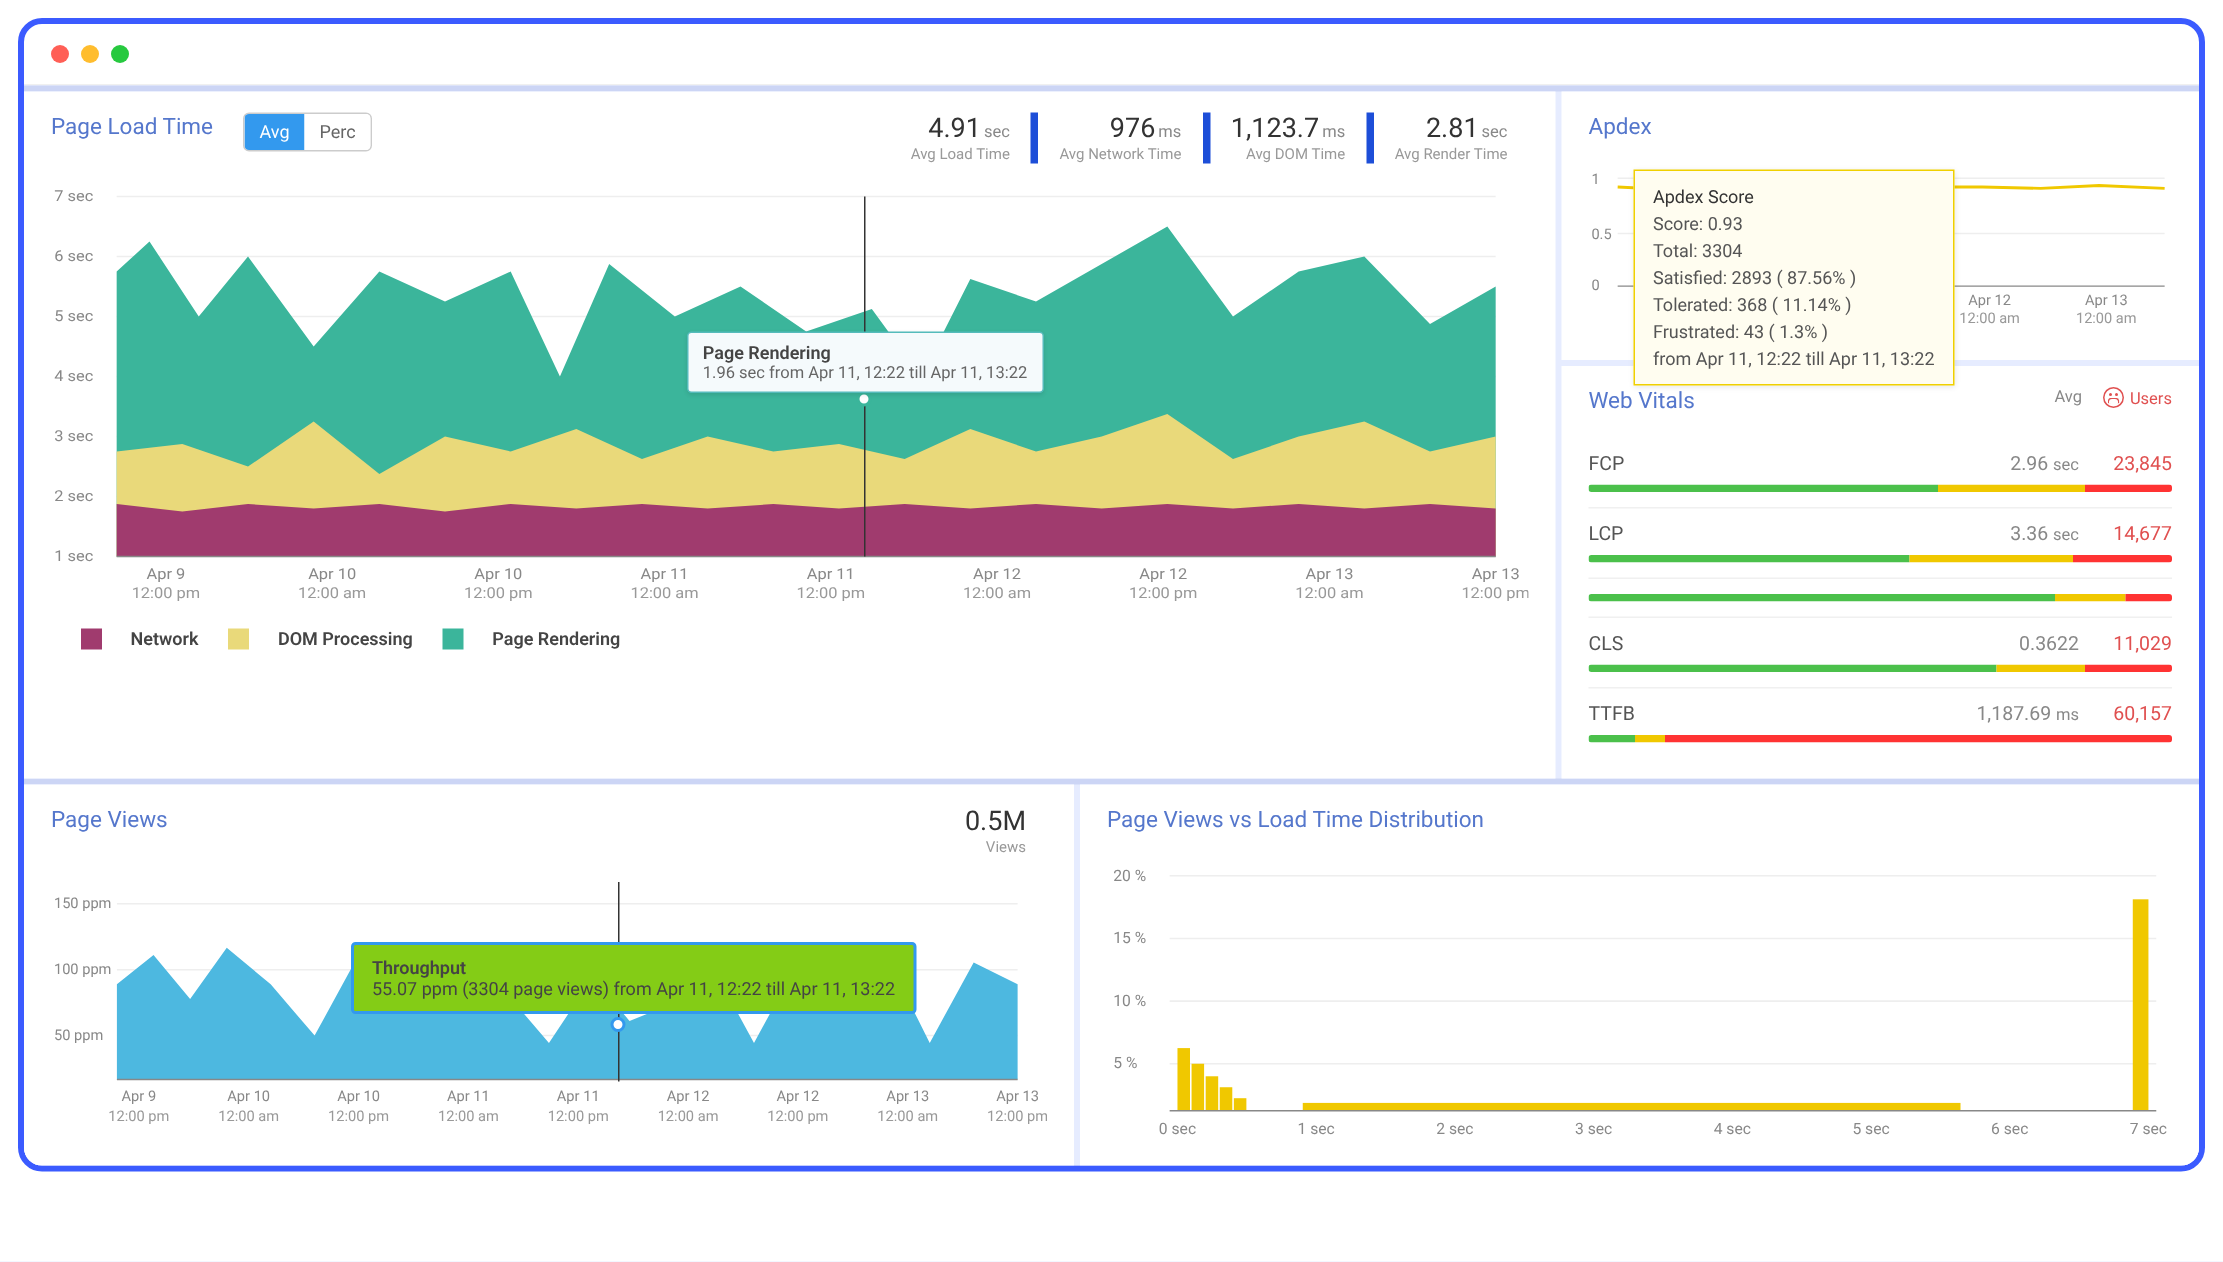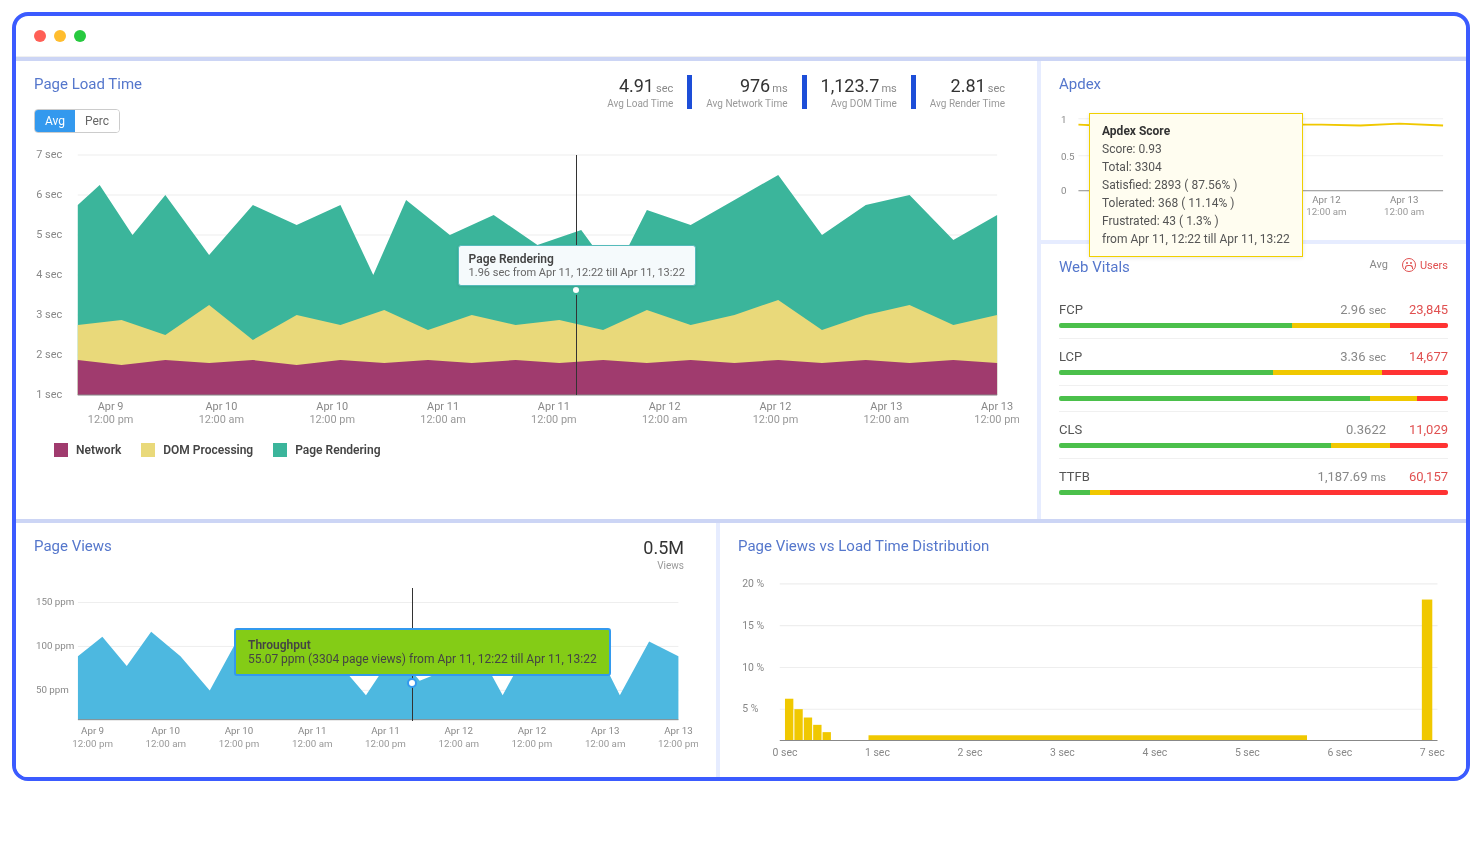--- a/index.html
+++ b/index.html
@@ -7,21 +7,21 @@
 .frame{border:4px solid #3b5bff;border-radius:16px;background:#fff;overflow:hidden}
 .titlebar{padding:14px 18px;display:flex;gap:8px;align-items:center;border-bottom:1px solid #f0f0f0}
 .dot{width:12px;height:12px;border-radius:50%}
 .dot.r{background:#ff5f56}.dot.y{background:#ffbd2e}.dot.g{background:#27c93f}
 .content{background:#e6ecff;padding:0}
 .separator{height:4px;background:#ccd5f5}
 .grid{display:grid;grid-template-columns:1fr 425px;gap:4px}
 .panel{background:#fff;padding:14px 18px}
 .panel-title{color:#5577cc;font-size:15px;font-weight:400;margin-bottom:8px}
 .hdr{display:flex;justify-content:space-between;align-items:flex-start;margin-bottom:12px}
-.hdr-left{display:flex;flex-direction:column;gap:8px}
+.hdr-left{display:flex;flex-direction:row;gap:20px}
 .toggle{display:flex;border:1px solid #ccc;border-radius:4px;overflow:hidden;width:fit-content}
 .toggle button{border:none;padding:4px 10px;font-size:12px;cursor:pointer;background:#fff;color:#666}
 .toggle button.active{background:#3399ee;color:#fff}
 .stats{display:flex;gap:0}
 .stat{padding:0 14px;border-left:5px solid #1d4ed8;text-align:right}
 .stat:first-child{border-left:none}
 .stat .val{color:#333;font-size:18px;font-weight:400}
 .stat .val .unit{font-size:11px;color:#888;margin-left:2px}
 .stat .lbl{color:#999;font-size:10px;margin-top:2px}
 .chart{position:relative;height:290px}
@@ -33,34 +33,34 @@
 .xtick2{font-size:10px;fill:#999;text-anchor:middle}
 .area-net{fill:#a03b6e}
 .area-dom{fill:#e9d97a}
 .area-pr{fill:#3bb59b}
 .tooltip{position:absolute;background:#f5fafc;border:1px solid #5bb;border-radius:3px;padding:6px 10px;font-size:12px;color:#333;box-shadow:0 1px 3px rgba(0,0,0,.1)}
 .tooltip .tt{font-weight:600;color:#444}
 .tooltip .ts{font-size:11px;color:#666}
 .vline{position:absolute;width:1px;background:#333;top:10px;bottom:40px}
 .ring{position:absolute;width:10px;height:10px;border:2px solid #3bb59b;border-radius:50%;background:#fff;transform:translate(-50%,-50%)}
 .legend{display:flex;gap:20px;margin-top:8px;padding-left:20px}
-.legend-item{display:flex;align-items:center;gap:8px;font-size:12px;font-weight:600;color:#444}
+.legend-item{display:flex;align-items:center;gap:19px;font-size:12px;font-weight:600;color:#444}
 .sq{width:14px;height:14px}
 .sq.net{background:#a03b6e}.sq.dom{background:#e9d97a}.sq.pr{background:#3bb59b}
 .apdex-hdr{display:flex;justify-content:space-between;align-items:flex-start;margin-bottom:10px}
 .apdex-stats{display:flex;gap:14px}
 .apdex-stat{text-align:right}
 .apdex-stat .v{font-size:17px;color:#333}
 .apdex-stat .l{font-size:11px;color:#999;display:flex;align-items:center;gap:4px;justify-content:flex-end;margin-top:2px}
 .cdot{width:8px;height:8px;border-radius:50%;display:inline-block}
 .cdot.g{background:#4bc04b}.cdot.o{background:#ffa500}.cdot.r{background:#ff3333}
 .apdex-chart{position:relative;height:115px;margin-top:4px}
 .apdex-line{stroke:#f0c800;stroke-width:2;fill:none}
 .apdex-tip{position:absolute;left:30px;top:2px;background:#fffdf0;border:1px solid #f0d000;padding:8px 12px;font-size:12px;color:#555;line-height:1.5;z-index:5;box-shadow:0 1px 4px rgba(0,0,0,.1)}
-.apdex-tip .tt{font-weight:700;color:#333}
+.apdex-tip .tt{font-weight:400;color:#333}
 .wv-hdr{display:flex;justify-content:space-between;align-items:flex-start;margin-bottom:8px}
 .wv-cols{display:flex;gap:14px;font-size:11px;color:#888}
 .wv-cols .red{color:#e05050;display:flex;align-items:center;gap:4px}
 .wv-row{padding:10px 0;border-bottom:1px solid #f0f0f0}
 .wv-row:last-child{border-bottom:none}
 .wv-top{display:flex;justify-content:space-between;font-size:13px;margin-bottom:6px}
 .wv-name{color:#555}
 .wv-vals{display:flex;gap:14px}
 .wv-avg{color:#888}.wv-avg .u{font-size:11px}
 .wv-users{color:#e05050;min-width:48px;text-align:right}

